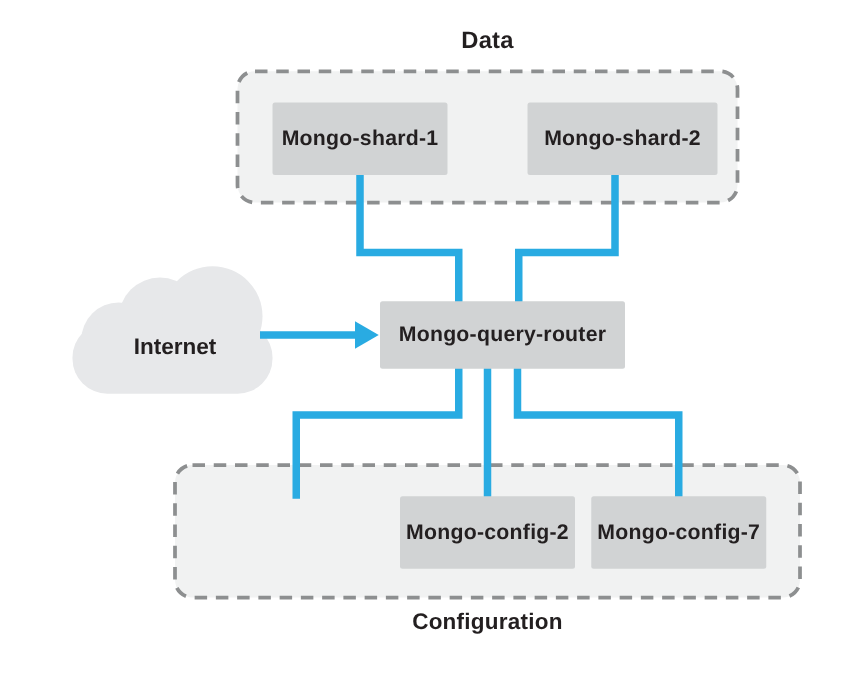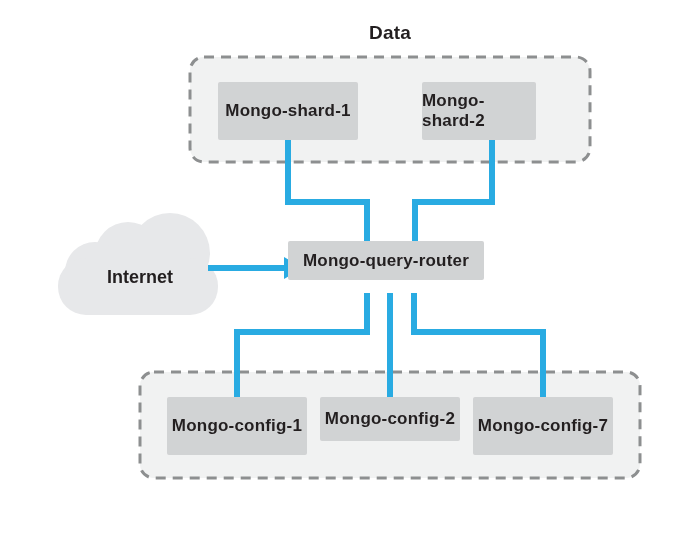--- a/index.html
+++ b/index.html
@@ -40,24 +40,24 @@
     justify-content: center;
     text-align: left;
   }
   .node-label {
     font-size: 17px;
     font-weight: 700;
     color: var(--text);
     letter-spacing: 0.2px;
   }
   .node-shard-1  { left: 218px; top: 82px;  width: 140px; height: 58px; }
-  .node-shard-2  { left: 422px; top: 82px;  width: 114px; height: 58px; }
-  .node-router   { left: 288px; top: 241px; width: 196px; height: 39px; }
+  .node-shard-2  { left: 422px; top: 82px;  width: 152px; height: 58px; }
+  .node-router   { left: 304px; top: 241px; width: 196px; height: 54px; }
   .node-config-1 { left: 167px; top: 397px; width: 140px; height: 58px; }
-  .node-config-2 { left: 320px; top: 397px; width: 140px; height: 44px; }
+  .node-config-2 { left: 320px; top: 397px; width: 140px; height: 58px; }
   .node-config-3 { left: 473px; top: 397px; width: 140px; height: 58px; }
   .group-label {
     position: absolute;
     font-size: 19px;
     font-weight: 700;
     color: var(--text);
     text-align: center;
     letter-spacing: 0.2px;
   }
   .label-data          { left: 190px; top: 22px;  width: 400px; text-align: center; }
@@ -95,34 +95,32 @@
     <polyline class="connector" points="390,293 390,399" stroke-width="6"></polyline>
     <polyline class="connector" points="414,293 414,332 543,332 543,399" stroke-width="6"></polyline>
 
     <g>
       <line class="arrow-shaft" x1="208" y1="268" x2="286" y2="268" stroke-width="6"></line>
       <polygon class="arrow-head" points="284,257 303,268 284,279"></polygon>
     </g>
   </svg>
 
   <div class="group-label label-data">Data</div>
+  <div class="group-label label-configuration">Configuration</div>
   <div class="label-internet">Internet</div>
 
   <div class="node node-shard-1">
     <span class="node-label">Mongo-shard-1</span>
   </div>
   <div class="node node-shard-2">
     <span class="node-label">Mongo-shard-2</span>
   </div>
   <div class="node node-router">
     <span class="node-label">Mongo-query-router</span>
   </div>
-  <div class="node node-config-1">
-    <span class="node-label">Mongo-config-1</span>
-  </div>
   <div class="node node-config-2">
     <span class="node-label">Mongo-config-2</span>
   </div>
   <div class="node node-config-3">
     <span class="node-label">Mongo-config-7</span>
   </div>
 
 </div>
 
 </body></html>

